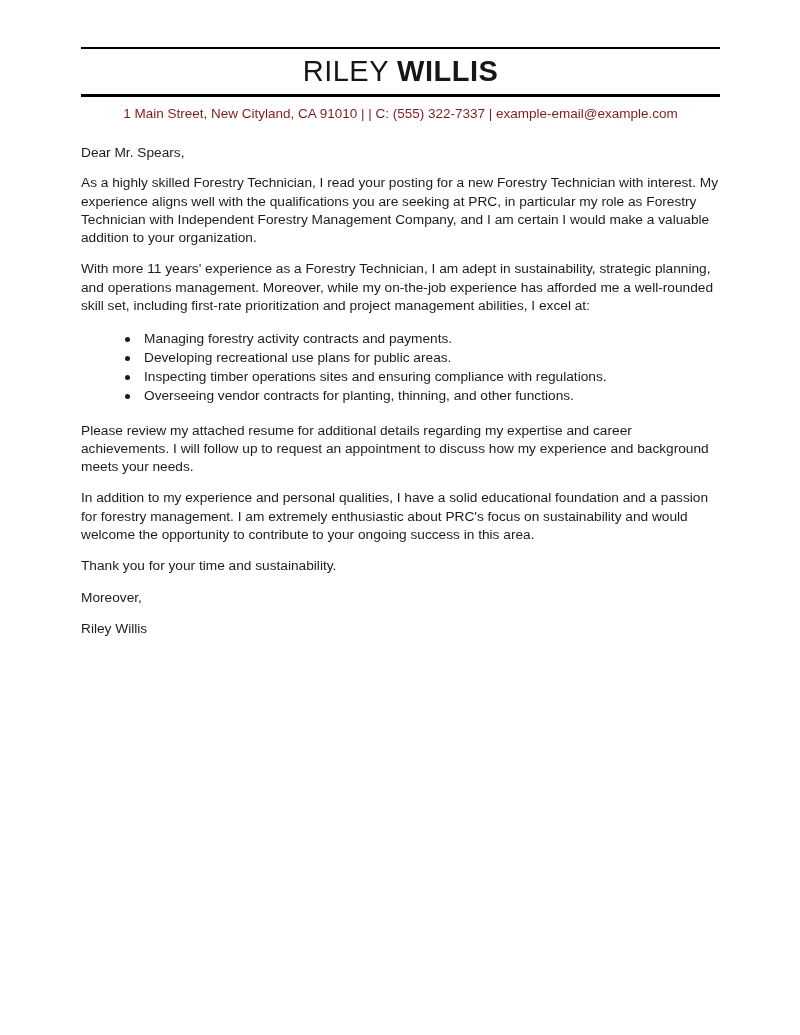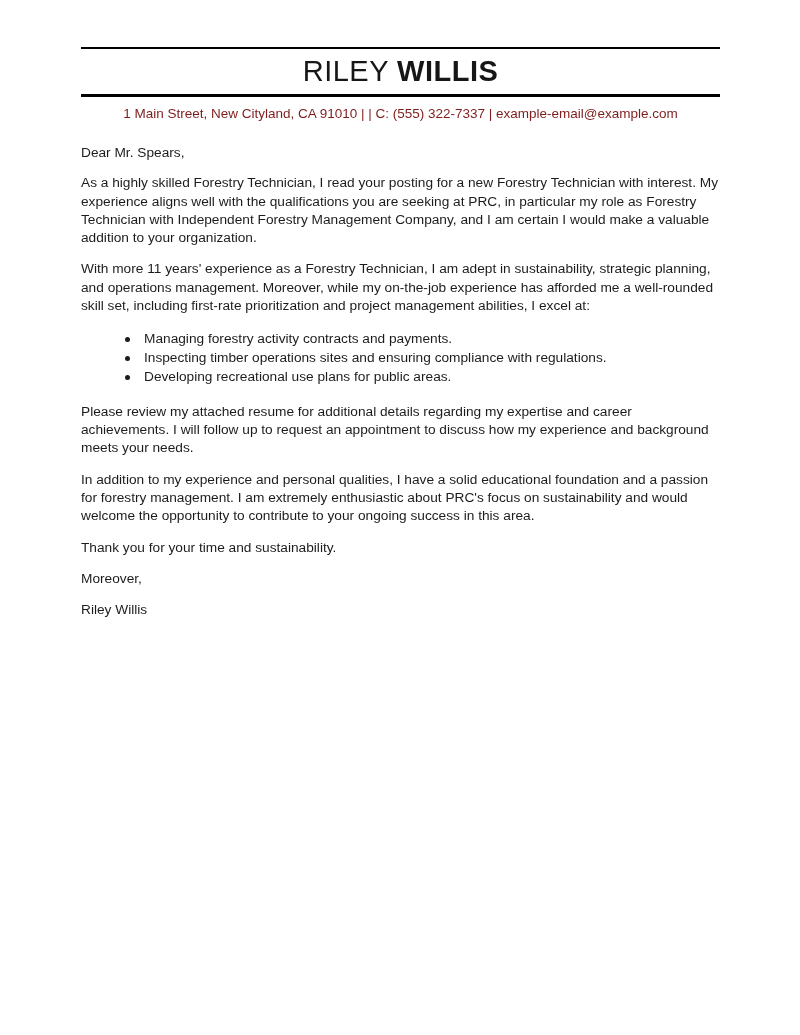--- a/index.html
+++ b/index.html
@@ -81,22 +81,23 @@
 
   <div class="body">
     <p class="tight">Dear Mr. Spears,</p>
 
     <p>As a highly skilled Forestry Technician, I read your posting for a new Forestry Technician with interest. My experience aligns well with the qualifications you are seeking at PRC, in particular my role as Forestry Technician with Independent Forestry Management Company, and I am certain I would make a valuable addition to your organization.</p>
 
     <p>With more 11 years' experience as a Forestry Technician, I am adept in sustainability, strategic planning, and operations management. Moreover, while my on-the-job experience has afforded me a well-rounded skill set, including first-rate prioritization and project management abilities, I excel at:</p>
 
     <ul class="skills">
       <li>Managing forestry activity contracts and payments.</li>
+      <li>Developing recreational use plans for public areas.</li>
       <li>Inspecting timber operations sites and ensuring compliance with regulations.</li>
-      <li>Developing recreational use plans for public areas.</li>
+      <li>Overseeing vendor contracts for planting, thinning, and other functions.</li>
     </ul>
 
     <p>Please review my attached resume for additional details regarding my expertise and career achievements. I will follow up to request an appointment to discuss how my experience and background meets your needs.</p>
 
     <p>In addition to my experience and personal qualities, I have a solid educational foundation and a passion for forestry management. I am extremely enthusiastic about PRC's focus on sustainability and would welcome the opportunity to contribute to your ongoing success in this area.</p>
 
     <p class="closing-thanks">Thank you for your time and sustainability.</p>
 
     <p class="closing">Moreover,</p>
 

